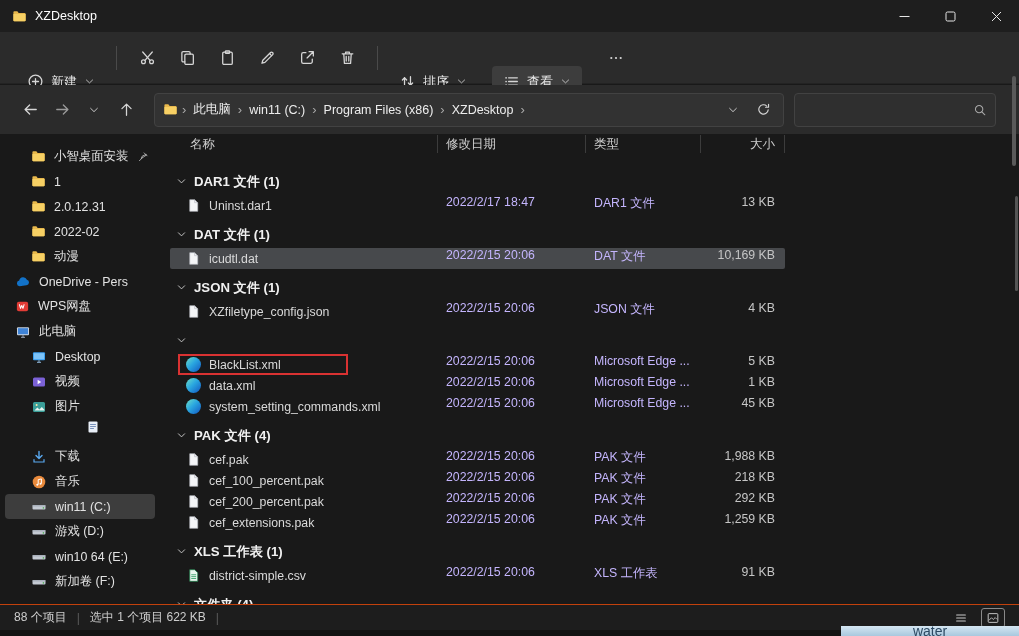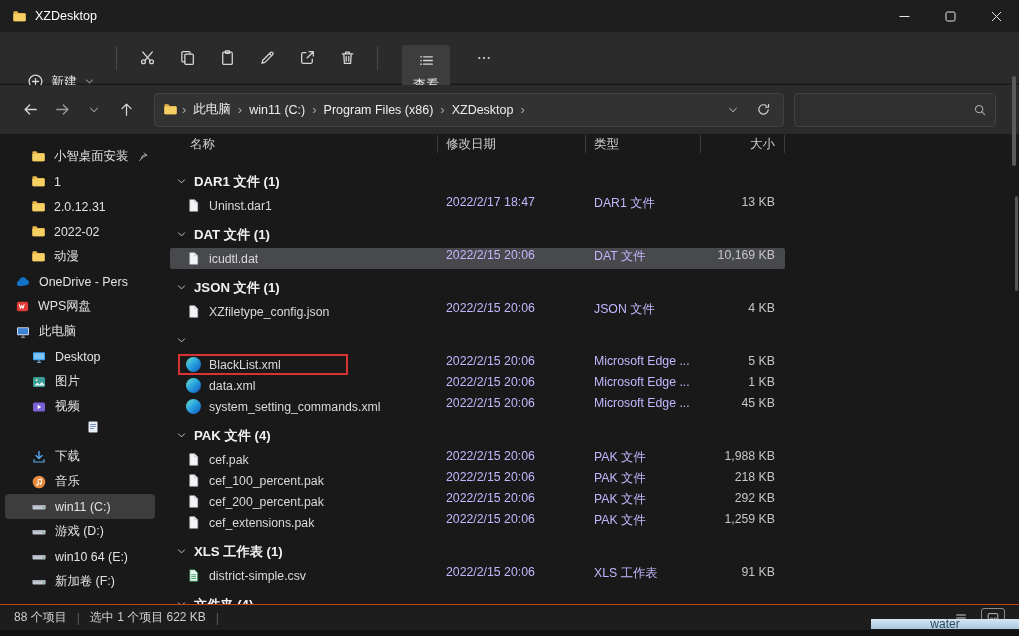--- a/index.html
+++ b/index.html
@@ -10,21 +10,21 @@
   
   .titlebar { position:absolute; top:0; left:0; right:0; height:32px; background:#1e1e1e; display:flex; align-items:center; }
   .titlebar .app-ic { margin-left:12px; display:flex; }
   .titlebar .title { margin-left:8px; font-size:12.5px; color:#ffffff; }
   .win-controls { margin-left:auto; display:flex; height:100%; }
   .win-btn { width:46px; height:100%; display:flex; align-items:center; justify-content:center; }
 
   
   .toolbar { position:absolute; top:32px; left:0; right:0; height:52px; background:#2b2b2b; display:flex; align-items:center; padding:0 16px; border-bottom:1px solid #232323; }
   .tb-btn { display:flex; align-items:center; gap:7px; padding:7px 11px; border-radius:4px; font-size:13px; color:#e8e8e8;margin-top:48px; }
-  .tb-btn.pill { background:#3d3d3d;flex-direction:column; }
+  .tb-btn.pill { background:#3d3d3d; }
   .tb-icon-btn { width:40px; height:36px; display:flex; align-items:center; justify-content:center; border-radius:4px; }
   .tb-sep { width:1px; height:24px; background:#4a4a4a; margin:0 10px; }
   .ic { display:inline-flex; align-items:center; justify-content:center; }
 
   
   .navbar { position:absolute; top:85px; left:0; right:0; height:49px; background:#2b2b2b; display:flex; align-items:center; padding:0 14px; }
   .nav-btn { width:32px; height:32px; display:flex; align-items:center; justify-content:center; border-radius:4px; }
   .addressbar { width:630px; height:34px; margin:0 10px 0 12px; background:#323232; border:1px solid #424242; border-radius:4px; display:flex; align-items:center; padding:0 8px; }
   .crumb { padding:4px 5px; font-size:12.5px; color:#ededed; border-radius:3px; white-space:nowrap; }
   .crumb-sep { color:#a9a9a9; font-size:13px; padding:0 2px; }
@@ -65,21 +65,21 @@
   .main-scrollbar { position:absolute; right:3px; top:76px; width:4px; height:90px; background:#5a5a5a; border-radius:2px; }
 
   
   .statusbar { position:absolute; left:0; right:0; bottom:6px; height:26px; background:#1d1d1d; border-top:1px solid #c2410c; display:flex; align-items:center; padding:0 14px; gap:10px; font-size:12px; color:#cdcdcd; }
   .status-sep { color:#5c5c5c; }
   .status-right { margin-left:auto; display:flex; align-items:center; gap:8px; }
   .status-view-btn { display:flex; align-items:center; justify-content:center; width:24px; height:20px; border-radius:3px; }
   .status-view-btn.active { border:1px solid #8a8a8a; }
 
   .bottom-strip { position:absolute; left:0; right:0; bottom:0; height:6px; background:#121212; }
-  .watermark { position:absolute; right:0; bottom:7px; width:148px; height:10px; background:linear-gradient(#d5e6f2,#a8c8de); color:#2c4a63; font-size:12px; line-height:10px; text-align:center; overflow:hidden; }
+  .watermark { position:absolute; right:0; bottom:0; width:178px; height:10px; background:linear-gradient(#d5e6f2,#a8c8de); color:#2c4a63; font-size:14px; line-height:10px; text-align:center; overflow:hidden; }
 </style>
 </head>
 <body>
 
 <div class="window">
 
   <div class="titlebar">
     <span class="ic app-ic">
         <svg width="15" height="15" viewBox="0 0 16 16">
           <path d="M1.5 3.5a1 1 0 0 1 1-1h3.2l1.4 1.7h6.4a1 1 0 0 1 1 1V12a1 1 0 0 1-1 1h-11a1 1 0 0 1-1-1z" fill="#e8b84c"></path>
@@ -164,20 +164,33 @@
         </span>
       </div>
     <div class="tb-icon-btn">
         <span class="ic">
           <svg width="17" height="17" viewBox="0 0 16 16">
             <path d="M3 4.5h10M6.2 4.2V3h3.6v1.2M4.5 4.7l.6 8.8h5.8l.6-8.8M6.8 7v4.4M9.2 7v4.4" stroke="#d6d6d6" stroke-width="1.2" fill="none" stroke-linecap="round" stroke-linejoin="round"></path>
           </svg>
         </span>
       </div>
     <div class="tb-sep"></div>
+    <div class="tb-btn">
+      <span class="ic">
+          <svg width="17" height="17" viewBox="0 0 16 16">
+            <path d="M5.2 12.5v-8M5.2 4.5L3.2 6.6M5.2 4.5l2 2.1M10.8 3.5v8M10.8 11.5l-2-2.1M10.8 11.5l2-2.1" stroke="#d6d6d6" stroke-width="1.2" fill="none" stroke-linecap="round" stroke-linejoin="round"></path>
+          </svg>
+        </span>
+      <span>排序</span>
+      <span class="ic">
+          <svg width="11" height="11" viewBox="0 0 16 16">
+            <path d="M3.5 5.8L8 10l4.5-4.2" stroke="#d6d6d6" stroke-width="1.2" fill="none" stroke-linecap="round" stroke-linejoin="round"></path>
+          </svg>
+        </span>
+    </div>
     <div class="tb-btn pill" style="margin-left:14px;">
       <span class="ic">
           <svg width="17" height="17" viewBox="0 0 16 16">
             <path d="M5.3 4.5h8.2M5.3 8h8.2M5.3 11.5h8.2" stroke="#d6d6d6" stroke-width="1.2" fill="none" stroke-linecap="round" stroke-linejoin="round"></path>
             <circle cx="2.9" cy="4.5" r="0.8" fill="#d6d6d6"></circle>
             <circle cx="2.9" cy="8" r="0.8" fill="#d6d6d6"></circle>
             <circle cx="2.9" cy="11.5" r="0.8" fill="#d6d6d6"></circle>
           </svg>
         </span>
       <span>查看</span>
@@ -359,35 +372,35 @@
               <rect x="2" y="3.2" width="12" height="8" rx="1" fill="#3aa0f3"></rect>
               <rect x="3" y="4.2" width="10" height="6" fill="#7cc3f8"></rect>
               <path d="M6 13.3h4M8 11.2v2.1" stroke="#8fb6d8" stroke-width="1"></path>
             </svg>
           </span>
           <span class="sb-label">Desktop</span>
         </div>
         <div class="sidebar-item" style="padding-left: 26px;">
           <span class="ic">
             <svg width="16" height="16" viewBox="0 0 16 16">
+              <rect x="2" y="3.5" width="12" height="9" rx="1.5" fill="#7b61d6"></rect>
+              <path d="M6.6 5.8l3.6 2.2-3.6 2.2z" fill="#fff"></path>
+            </svg>
+          </span>
+          <span class="sb-label">视频</span>
+        </div>
+        <div class="sidebar-item" style="padding-left: 26px;">
+          <span class="ic">
+            <svg width="16" height="16" viewBox="0 0 16 16">
               <rect x="2" y="3" width="12" height="10" rx="1.5" fill="#3a9e98"></rect>
               <circle cx="5.6" cy="6.1" r="1" fill="#ffe9a8"></circle>
               <path d="M3.4 11.6l3-3 2 2 2.4-2.5 2.6 2.6v.9z" fill="#e9f5f0"></path>
             </svg>
           </span>
           <span class="sb-label">图片</span>
-        </div>
-        <div class="sidebar-item" style="padding-left: 26px;">
-          <span class="ic">
-            <svg width="16" height="16" viewBox="0 0 16 16">
-              <rect x="2" y="3.5" width="12" height="9" rx="1.5" fill="#7b61d6"></rect>
-              <path d="M6.6 5.8l3.6 2.2-3.6 2.2z" fill="#fff"></path>
-            </svg>
-          </span>
-          <span class="sb-label">视频</span>
         </div>
         <div class="sidebar-item" style="padding-left: 26px; flex-direction: column;">
           <span class="ic">
             <svg width="16" height="16" viewBox="0 0 16 16">
               <rect x="3.5" y="2.5" width="9" height="11" rx="1" fill="#e8eef7"></rect>
               <path d="M5.5 5.5h5M5.5 7.5h5M5.5 9.5h3" stroke="#6b86b3" stroke-width="0.9" stroke-linecap="round"></path>
             </svg>
           </span>
           <span class="sb-label">文档</span>
         </div>

